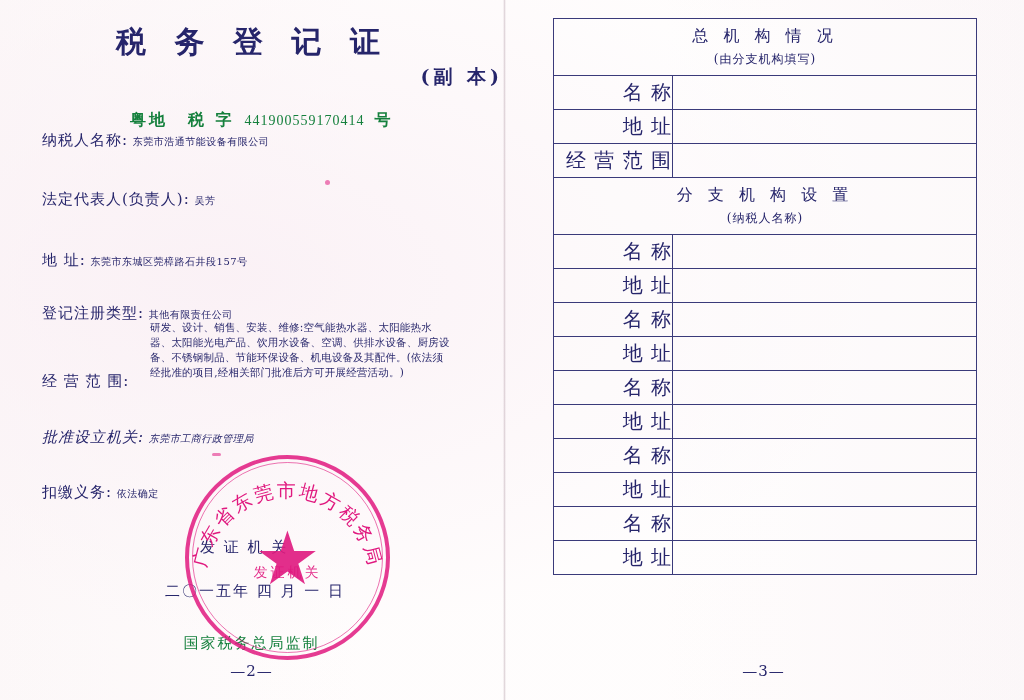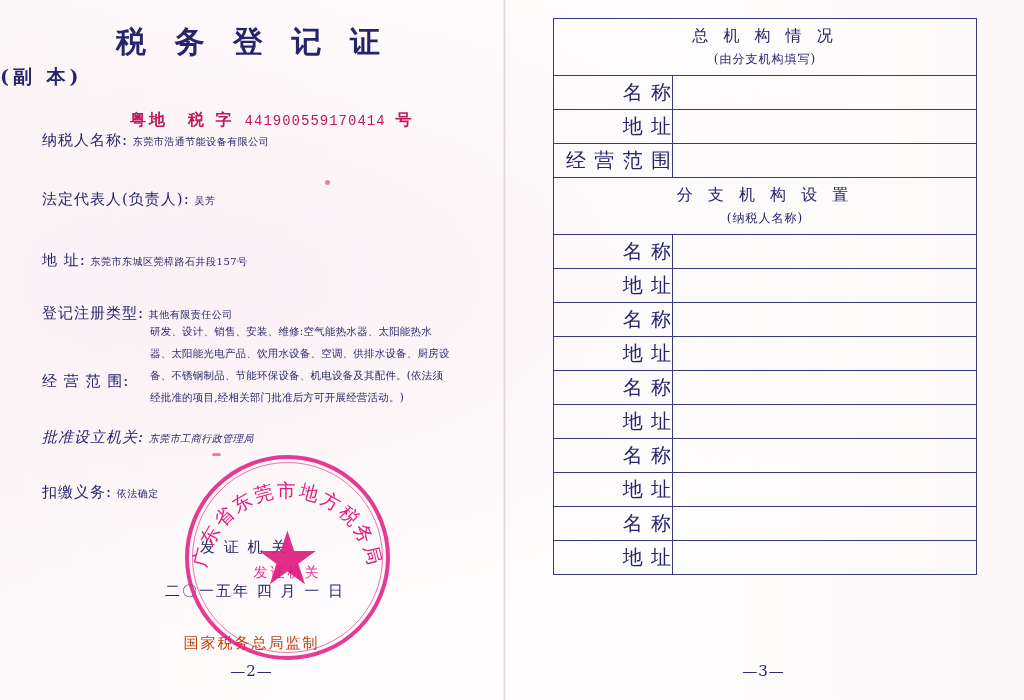--- a/index.html
+++ b/index.html
@@ -51,41 +51,41 @@
     font-family: "DejaVu Serif", "Liberation Serif", serif;
     font-size: 30px;
     font-weight: bold;
     letter-spacing: 9px;
     color: #26256b;
   }
   .doc-subtitle {
     position: absolute;
     left: 0; top: 64px;
     width: 503px;
-    text-align: left;
+    text-align: right;
     font-family: "DejaVu Serif", "Liberation Serif", serif;
     font-size: 19px;
     font-weight: bold;
     letter-spacing: 4px;
     color: #26256b;
   }
   .numline {
     position: absolute;
     left: 130px; top: 102px;
     width: 360px;
     font-family: "DejaVu Serif", "Liberation Serif", serif;
     font-size: 16px;
-    color: #be185d;
+    color: #15803d;
     display: flex;
     align-items: baseline;
   }
   .numline .seg { letter-spacing: 3px; font-weight: bold; }
   .numline .gap { display: inline-block; width: 20px; }
   .numline .code {
-    font-family: Liberation Mono, monospace;
+    font-family: Liberation Serif, serif;
     font-size: 14px;
     letter-spacing: 1px;
     margin: 11px 10px;
   }
 
   .field {
     position: absolute;
     font-size: 15px;
     color: #26256b;
     font-family: "DejaVu Serif", "Liberation Serif", serif;
@@ -104,21 +104,21 @@
   .f-regtype  { left: 42px; top: 304px; }
   .f-scope    { left: 42px; top: 372px; }
   .f-approve  { left: 42px; top: 428px; font-style: italic; }
   .f-withhold { left: 42px; top: 483px; }
 
   .scope-text {
     position: absolute;
     left: 150px; top: 320px;
     width: 300px;
     font-size: 10.5px;
-    line-height: 22px;
+    line-height: 15px;
     letter-spacing: 0.2px;
     color: #2b2a6e;
     font-family: "DejaVu Serif", "Liberation Serif", serif;
   }
   .issuer {
     position: absolute;
     left: 200px; top: 538px;
     font-size: 15px;
     letter-spacing: 2px;
     color: #26256b;
@@ -132,21 +132,21 @@
     color: #26256b;
     font-family: "DejaVu Serif", "Liberation Serif", serif;
   }
   .supervisor {
     position: absolute;
     left: 0; top: 634px;
     width: 503px;
     text-align: center;
     font-size: 15px;
     letter-spacing: 2px;
-    color: #c2410c;
+    color: #15803d;
     font-family: "DejaVu Serif", "Liberation Serif", serif;
   }
   .page-num-left {
     position: absolute;
     left: 0; top: 662px;
     width: 503px;
     text-align: center;
     font-size: 15px;
     color: #26256b;
     letter-spacing: 1px;

